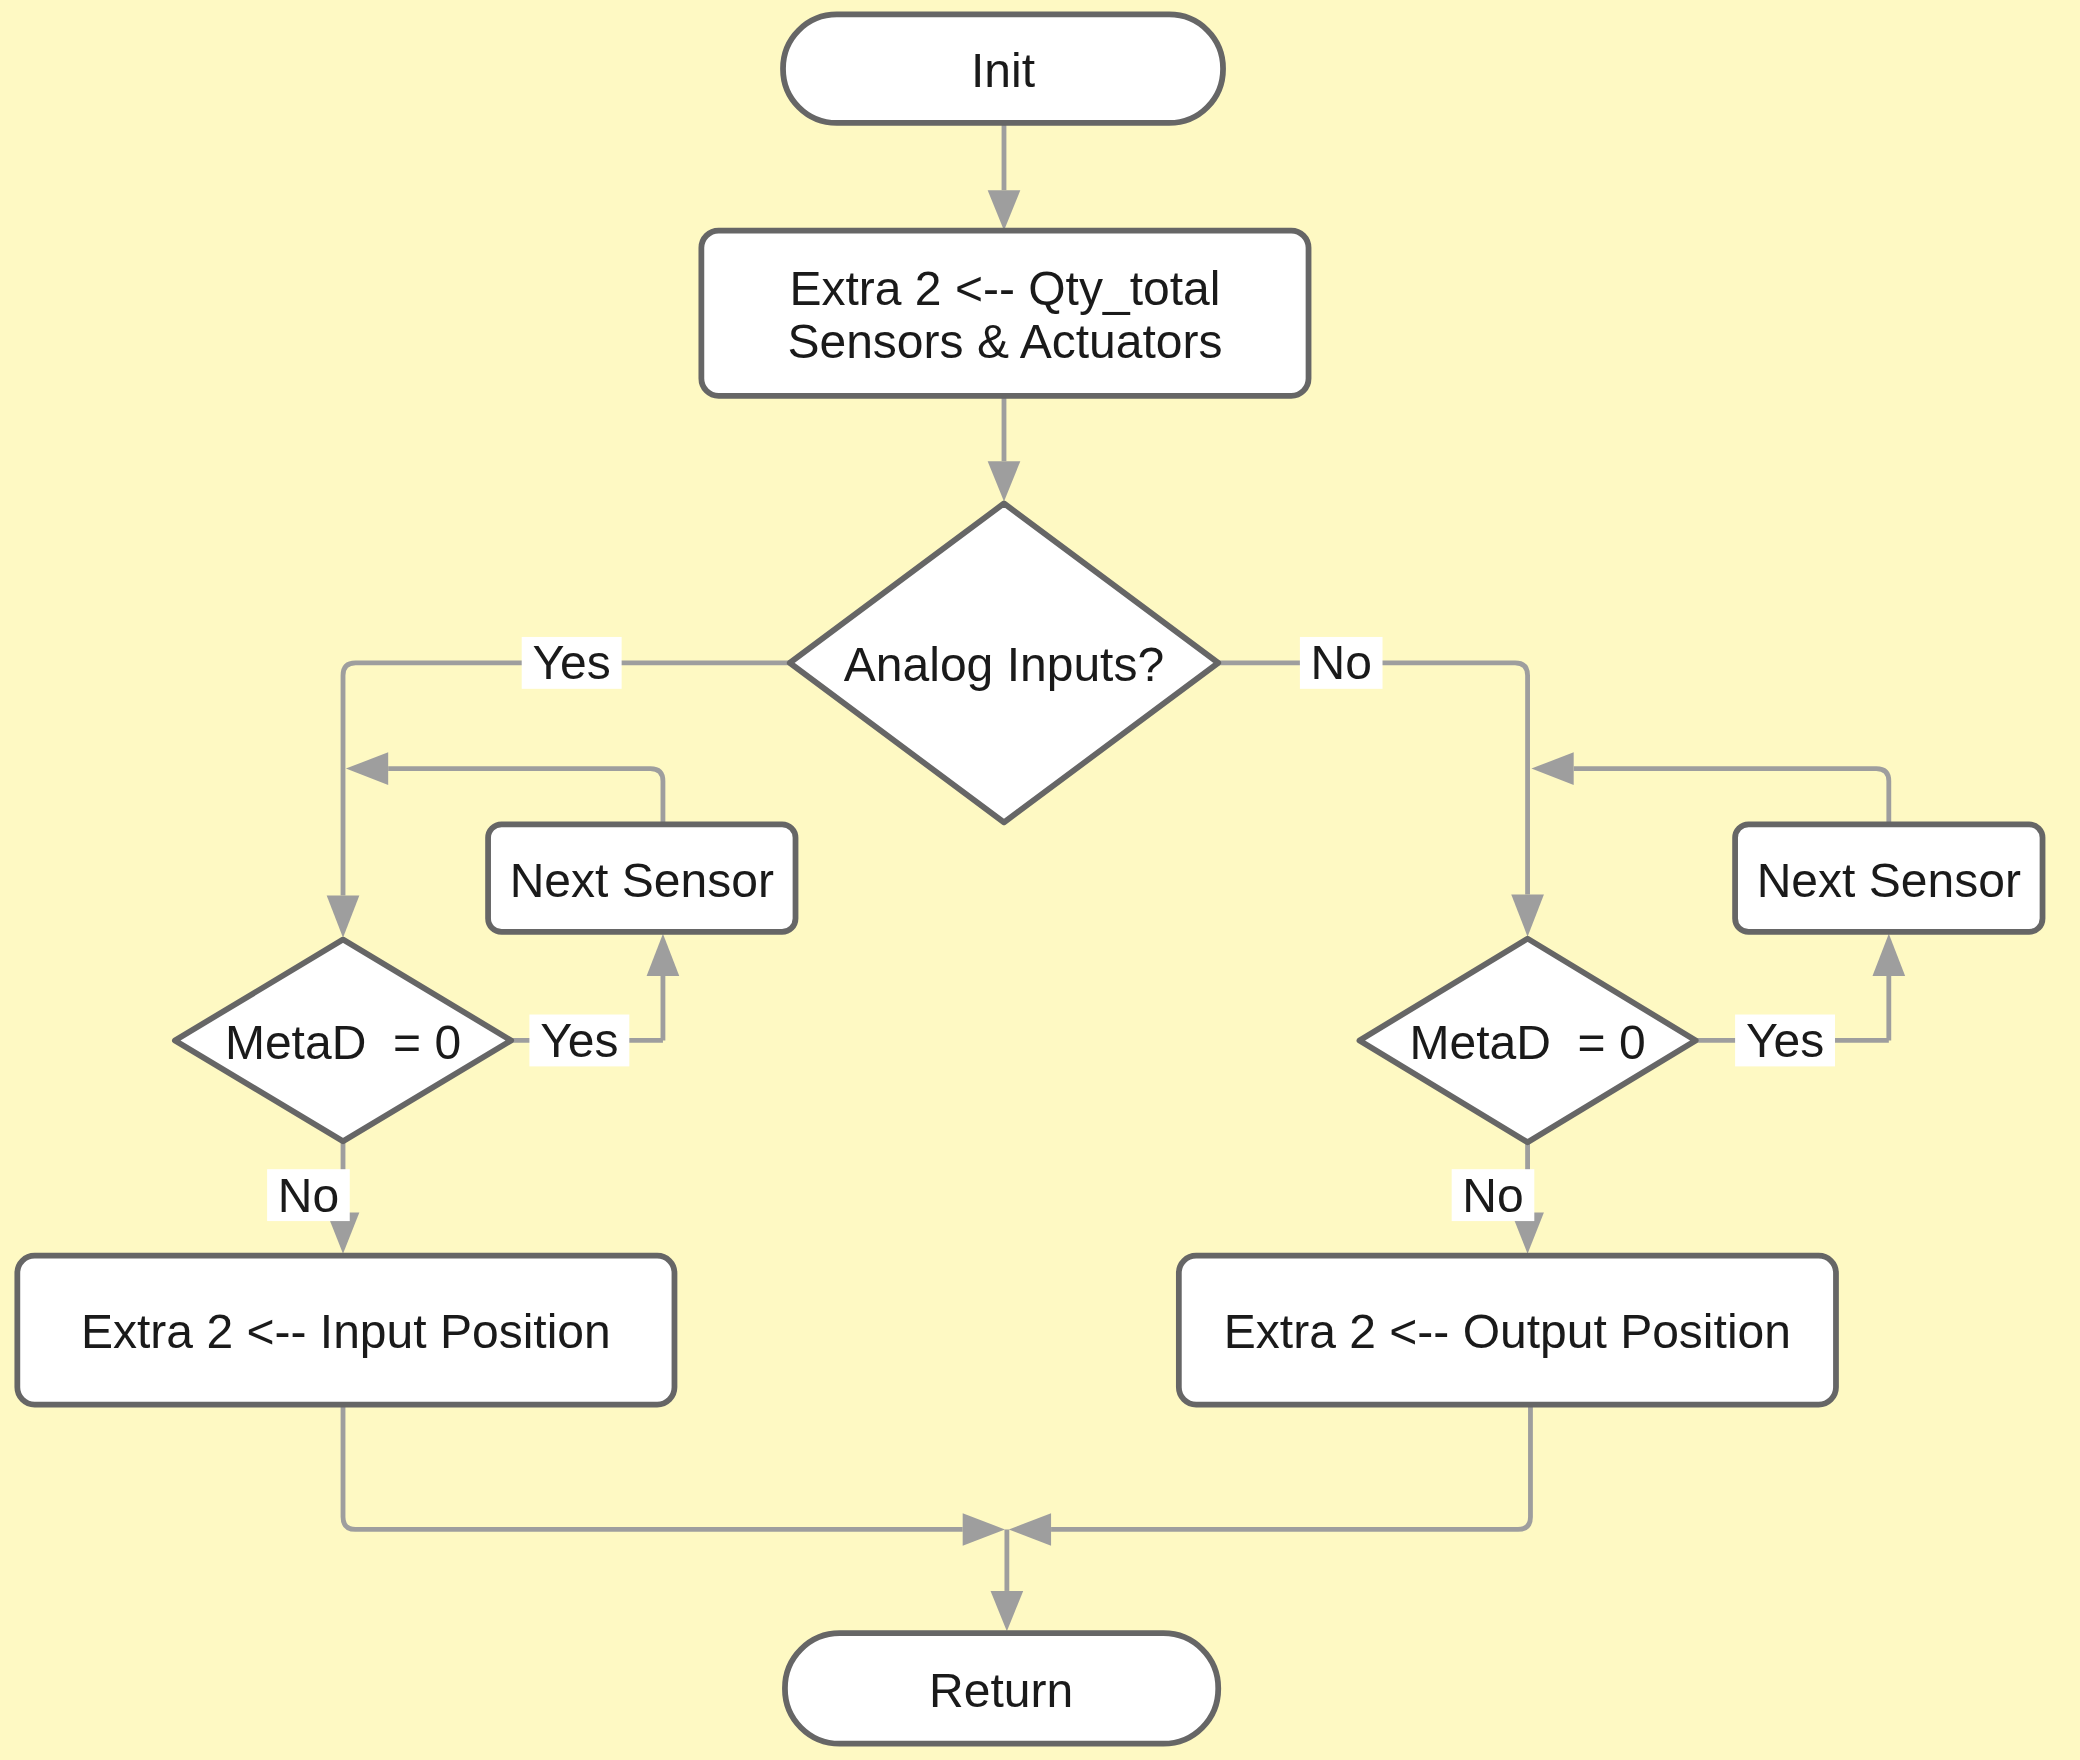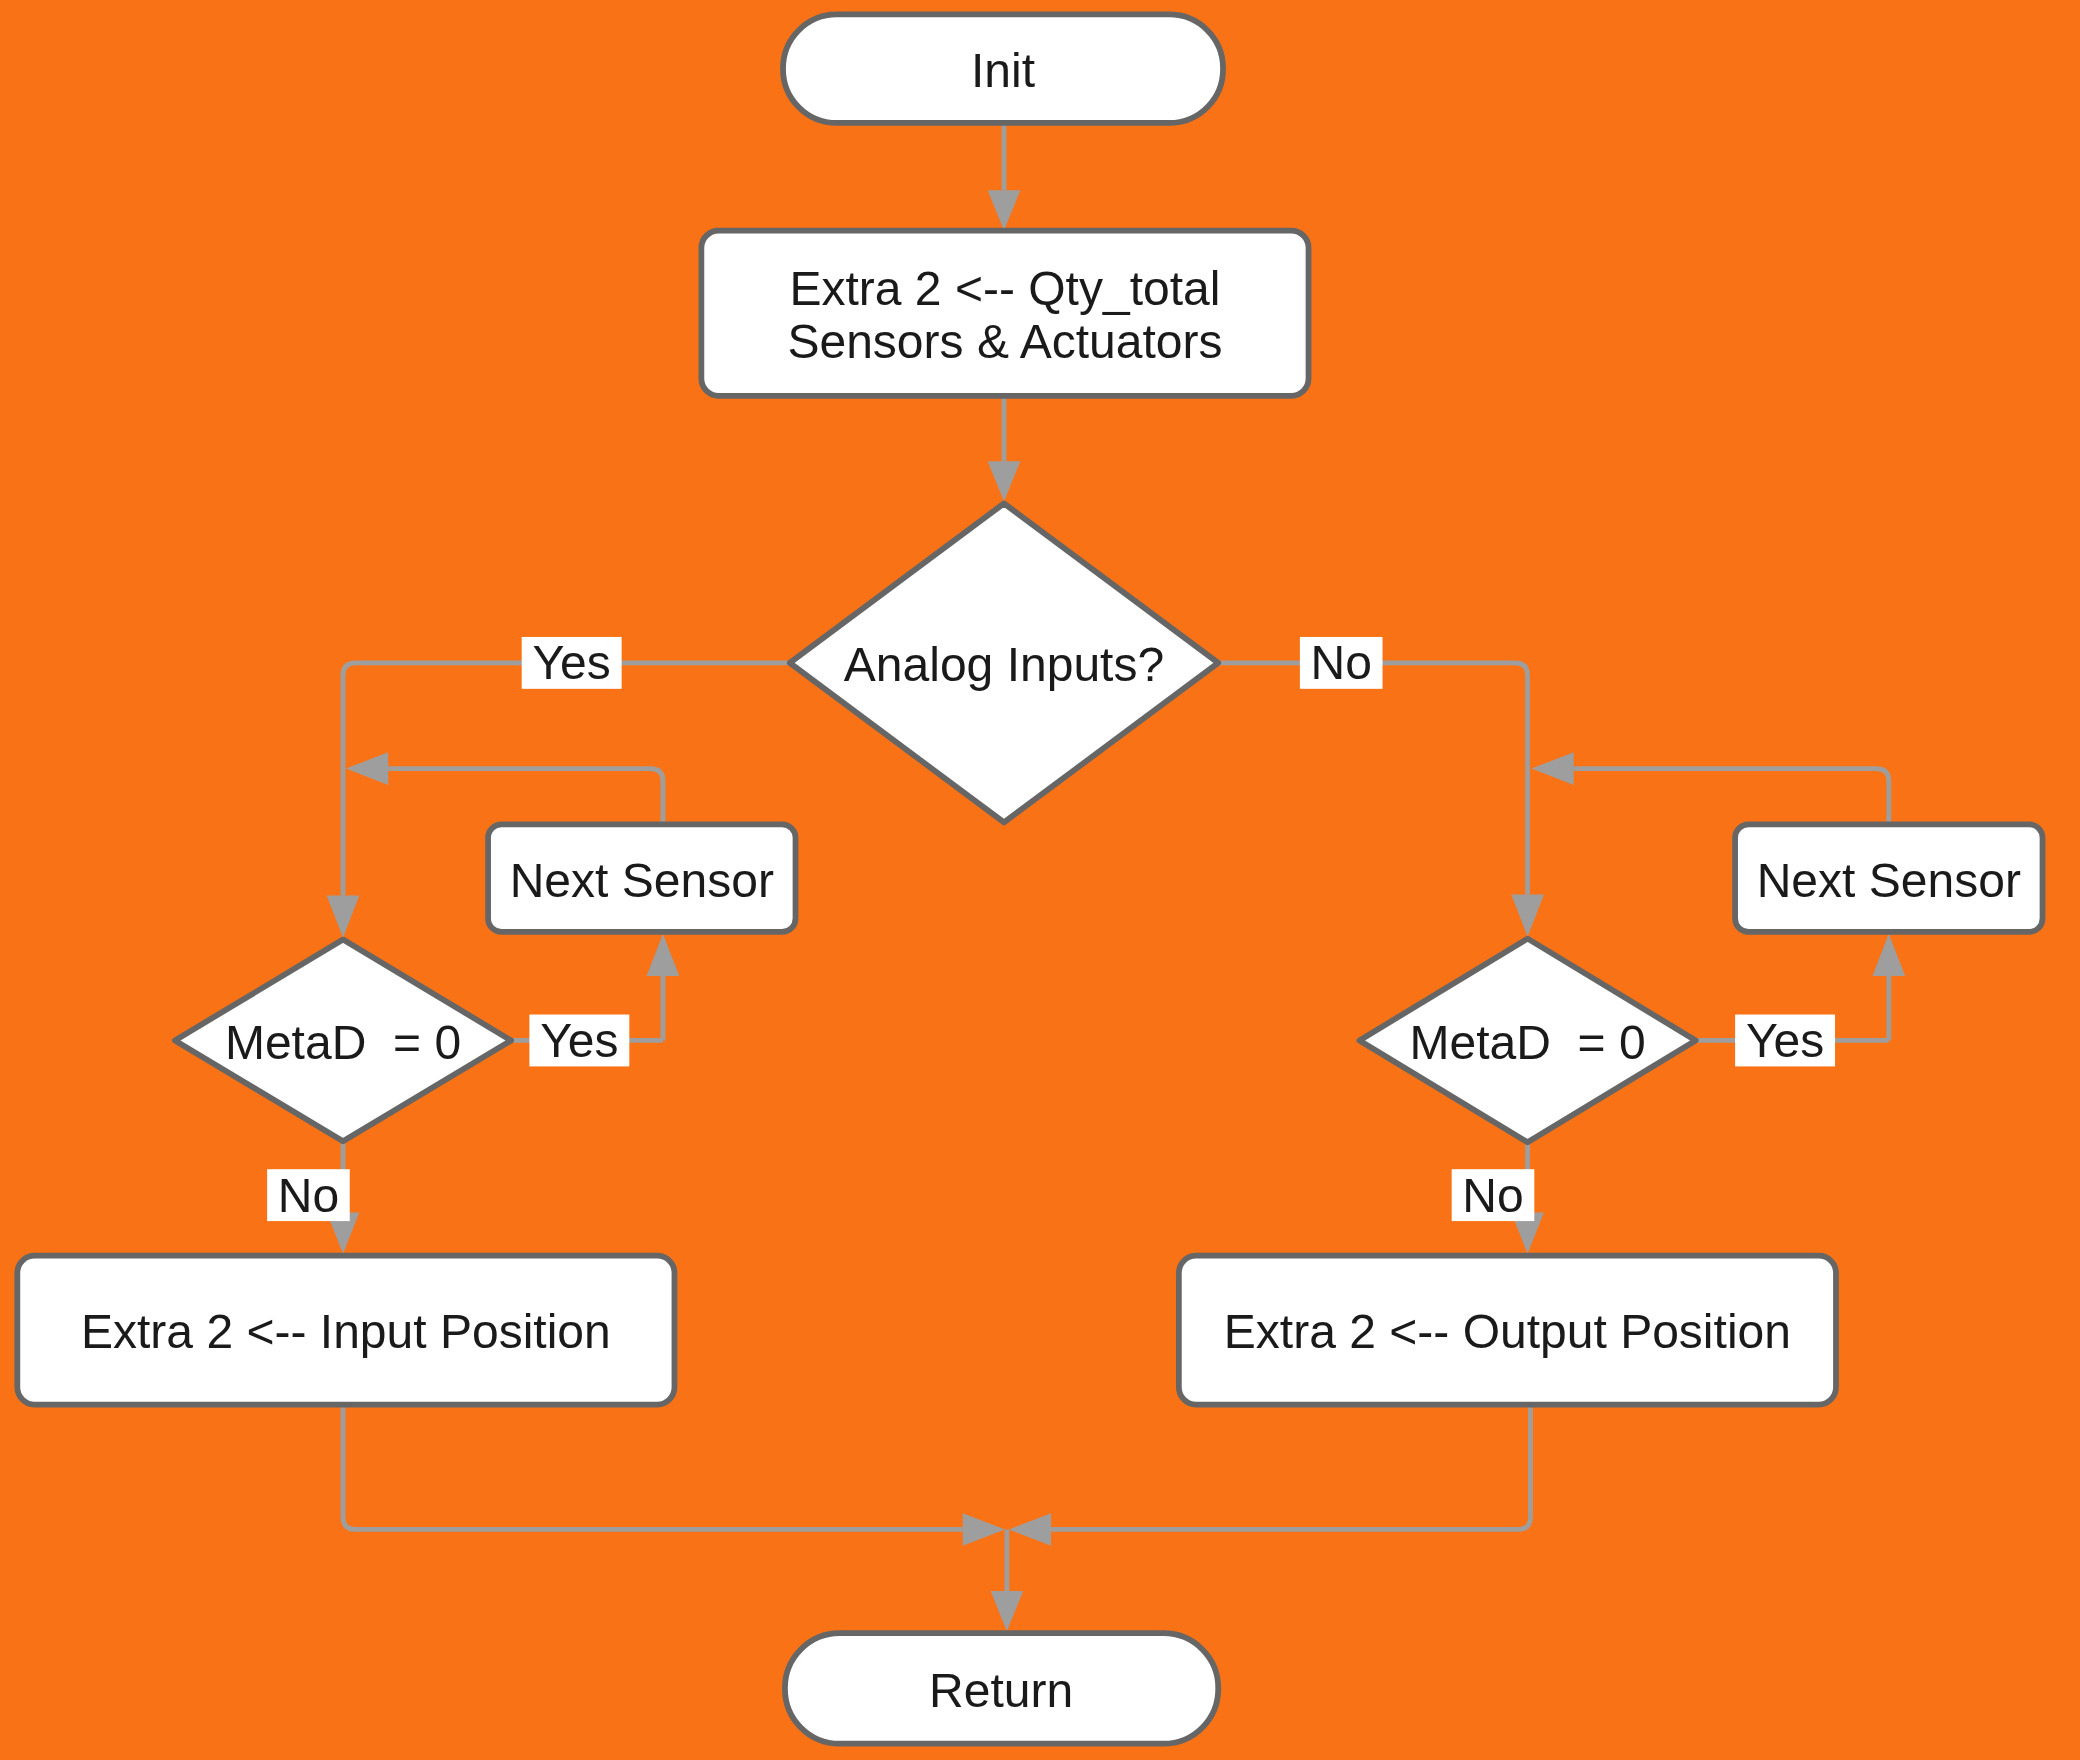--- a/index.html
+++ b/index.html
@@ -3,21 +3,21 @@
 <meta charset="utf-8">
 <style>
   :root{
     --node-border:#666666;
     --connector:#9e9e9e;
     --arrowhead:#9e9e9e;
     --text:#1a1a1a;
     --label-background:#ffffff;
   }
   html,body{margin:0;padding:0;background:#ffffff;}
-  .stage{width:2081px;height:1761px;background:#f97316;}
+  .stage{width:2081px;height:1761px;background:#fef9c3;}
   svg{display:block;}
   .node{fill:#ffffff;stroke:var(--node-border);stroke-width:6;stroke-linejoin:round;}
   .edge{fill:none;stroke:var(--connector);stroke-width:5;stroke-linejoin:round;stroke-linecap:butt;}
   .head{fill:var(--arrowhead);stroke:none;}
   .lblbg{fill:var(--label-background);stroke:none;}
   text{
     font-family:"Liberation Sans", sans-serif;
     font-size:50px;
     fill:var(--text);
     text-anchor:middle;

